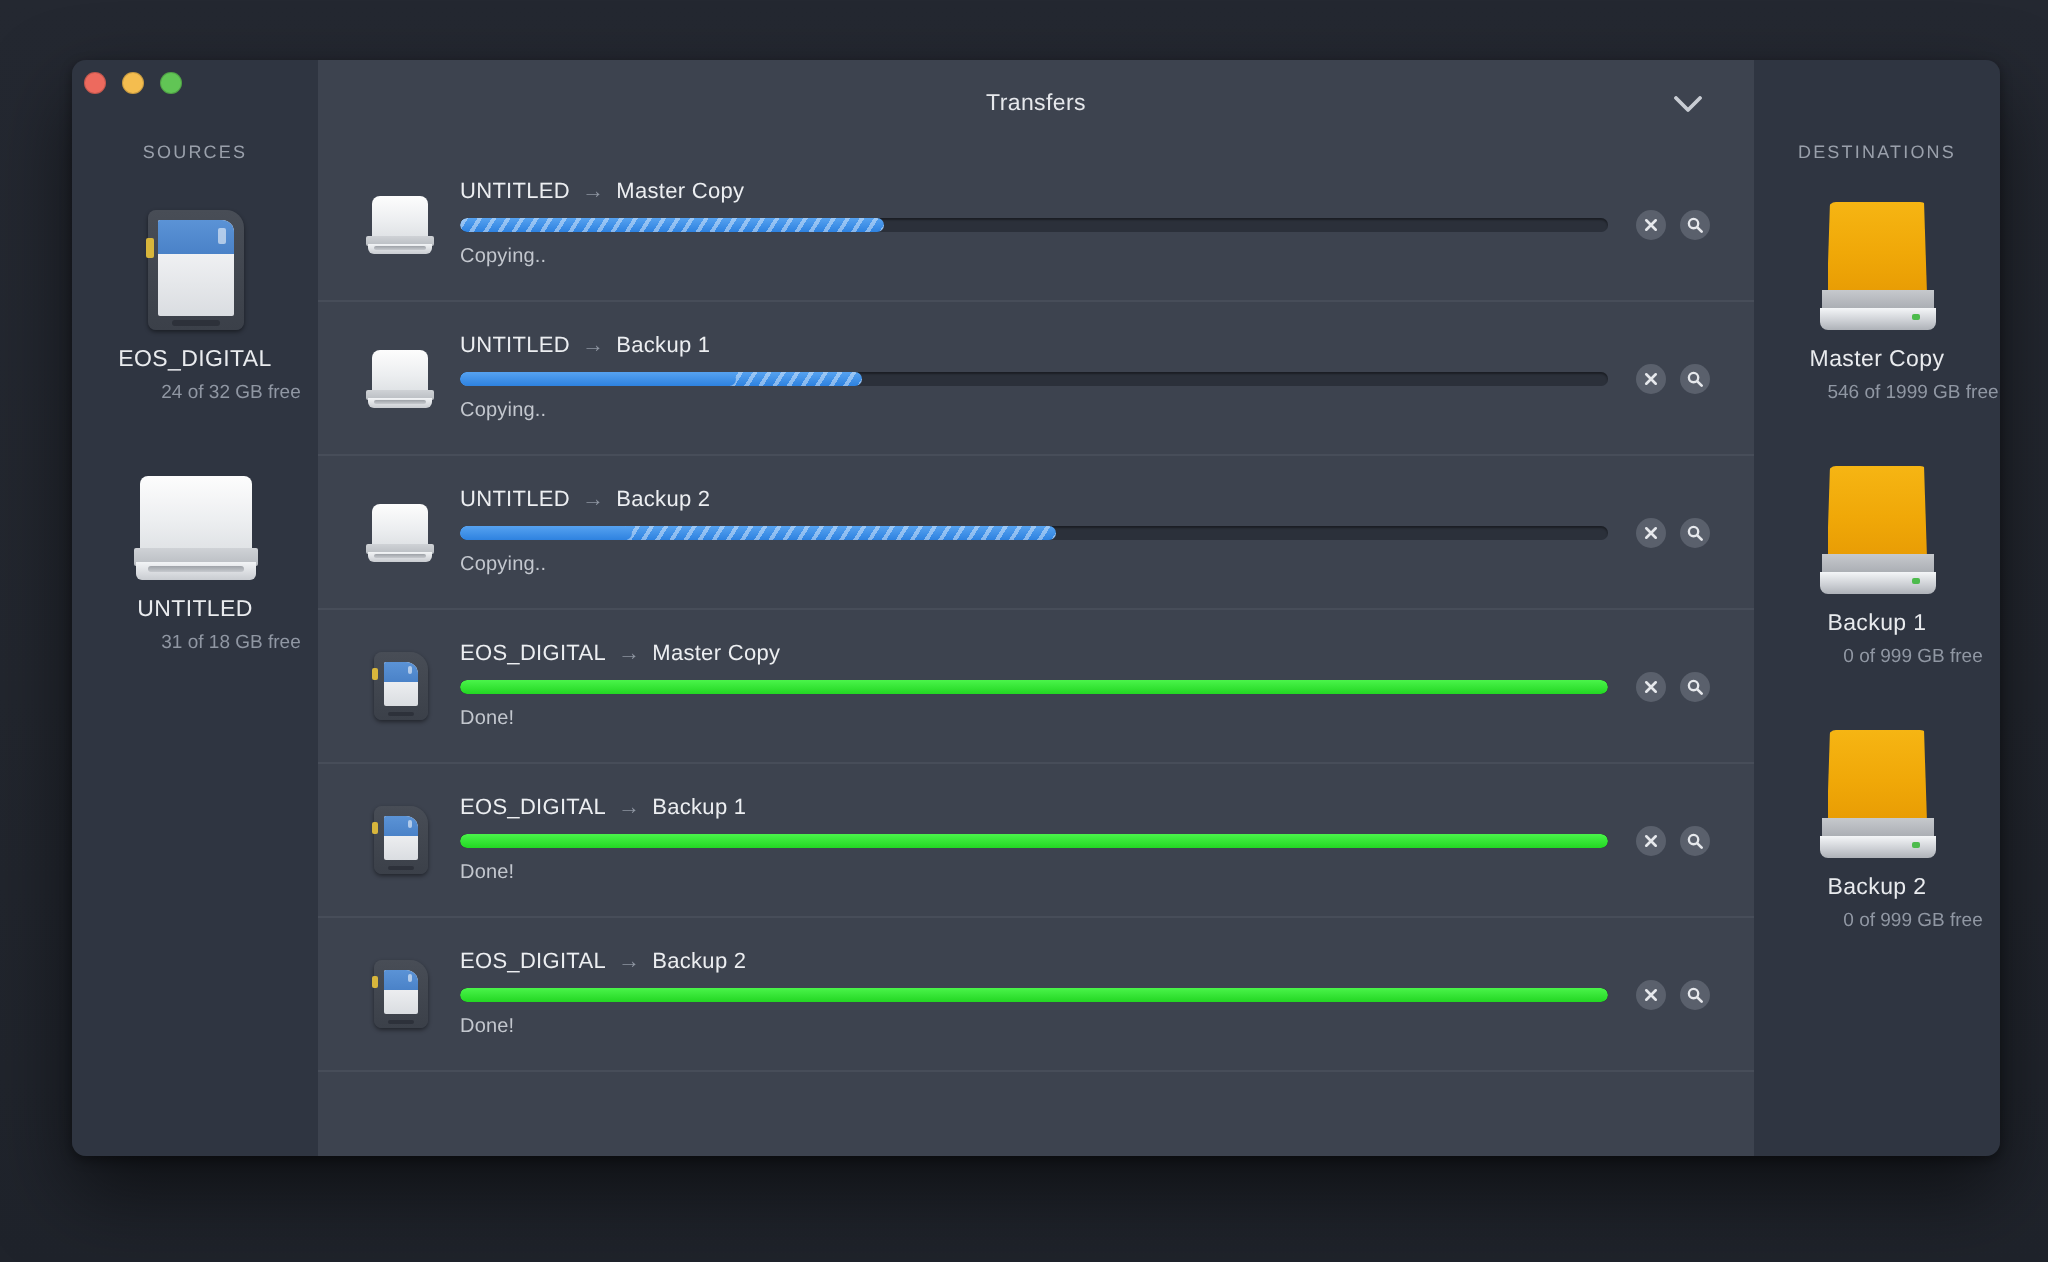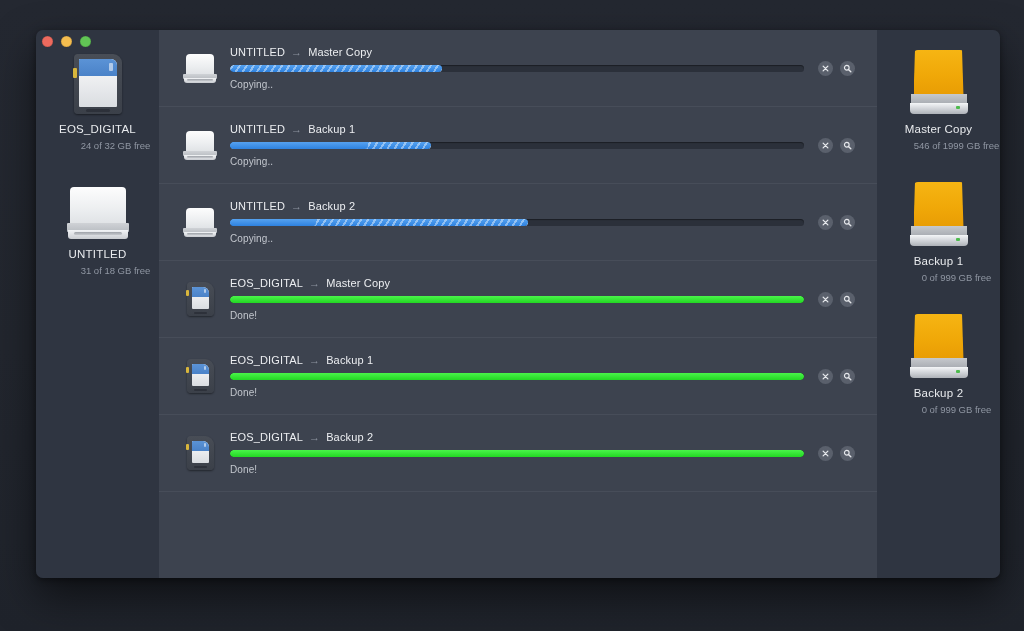--- a/index.html
+++ b/index.html
@@ -233,20 +233,21 @@
 <body>
 
 <div class="window">
 
   <aside class="sidebar">
     <div class="traffic">
       <span class="dot red"></span>
       <span class="dot yellow"></span>
       <span class="dot green"></span>
     </div>
+    <div class="panel-head">SOURCES</div>
     <div class="dev-list">
 
       <div class="device">
         <div class="art">
           <div class="sd">
             <div class="frame"></div>
             <div class="body">
                 <div class="band"></div>
               </div>
             <div class="notch"></div>
@@ -267,20 +268,28 @@
           </div>
         </div>
         <div class="name">UNTITLED</div>
         <div class="free">31 of 18 GB free</div>
       </div>
 
     </div>
   </aside>
 
   <section class="center">
+    <div class="center-head">
+      <div class="center-title">Transfers</div>
+      <div class="chevron">
+        <svg width="14" height="9" viewBox="0 0 14 9" aria-hidden="true">
+          <path d="M1 1 L7 7 L13 1" fill="none" stroke="#c8ccd3" stroke-width="1.9" stroke-linecap="round" stroke-linejoin="round"></path>
+        </svg>
+      </div>
+    </div>
     <div class="rows" id="transfer-rows">
         <div class="row">
           <div class="row-icon">
             <div class="hdd">
               <div class="top"></div>
               <div class="mid"></div>
               <div class="base"></div>
               <div class="slot"></div>
             </div>
           </div>
@@ -484,20 +493,21 @@
                 <circle cx="4.2" cy="4.2" r="2.6" fill="none" stroke="#e6e8ec" stroke-width="1.3"></circle>
                 <path d="M6.3 6.3 L8.7 8.7" stroke="#e6e8ec" stroke-width="1.5" stroke-linecap="round"></path>
               </svg>
             </div>
           </div>
         </div>
       </div>
   </section>
 
   <aside class="destinations">
+    <div class="panel-head">DESTINATIONS</div>
     <div class="dev-list" id="dest-list">
         <div class="device">
           <div class="art">
             <div class="odrive">
               <div class="shell"></div>
               <div class="collar"></div>
               <div class="foot"></div>
               <div class="led"></div>
             </div>
           </div>

